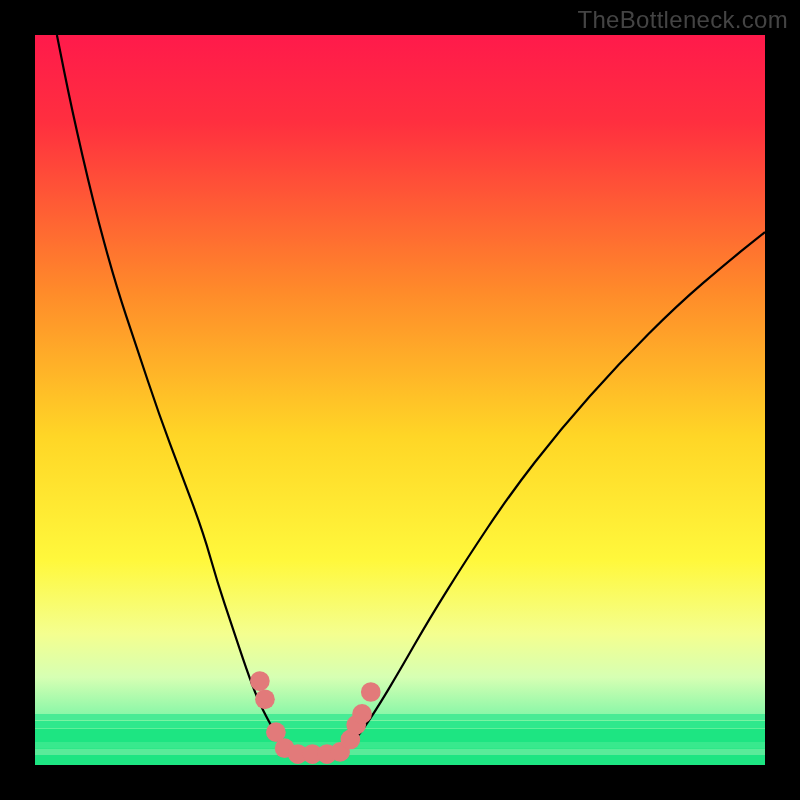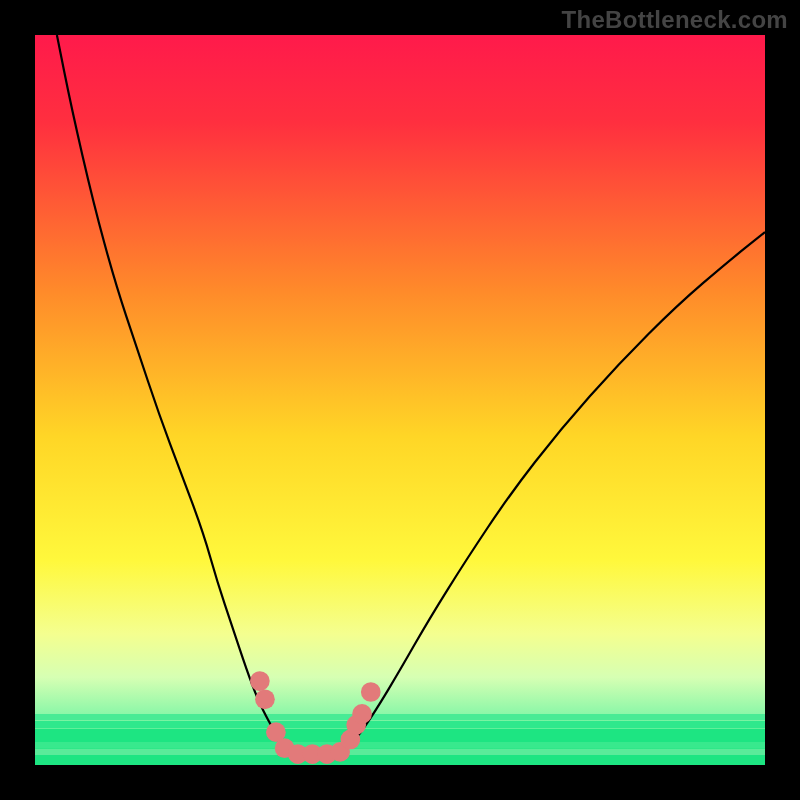--- a/index.html
+++ b/index.html
@@ -9,21 +9,20 @@
     height: 800px;
     overflow: hidden;
     background: #000;
     font-family: Arial, Helvetica, sans-serif;
   }
   .frame {
     position: relative;
     width: 800px;
     height: 800px;
     background: #000;
-    font-weight: bold;
   }
   .plot-area {
     position: absolute;
     left: 35px;
     top: 35px;
     width: 730px;
     height: 730px;
     overflow: hidden;
   }
   .gradient-bg {

